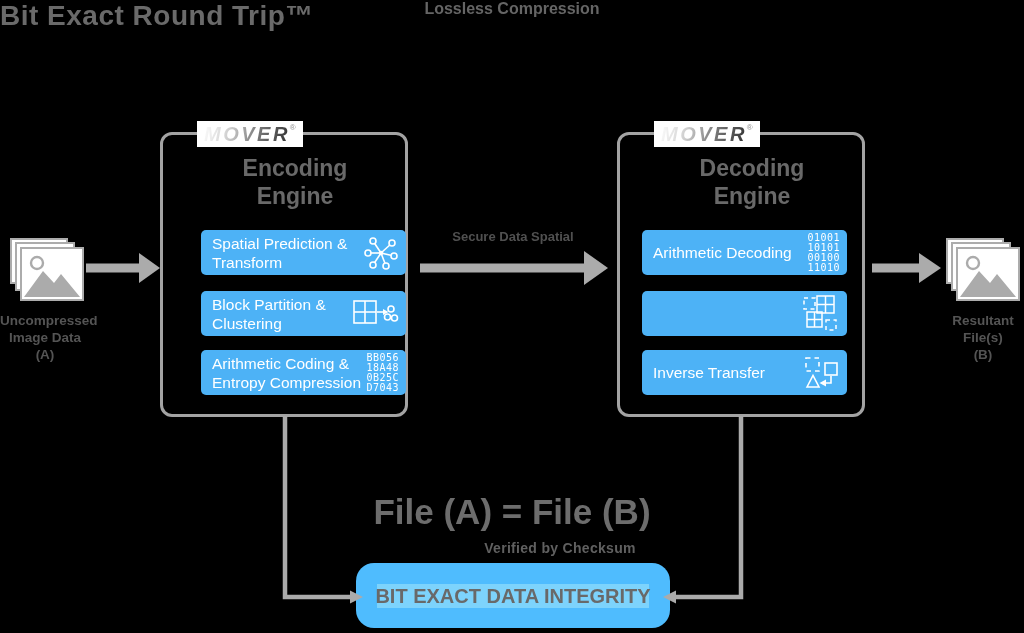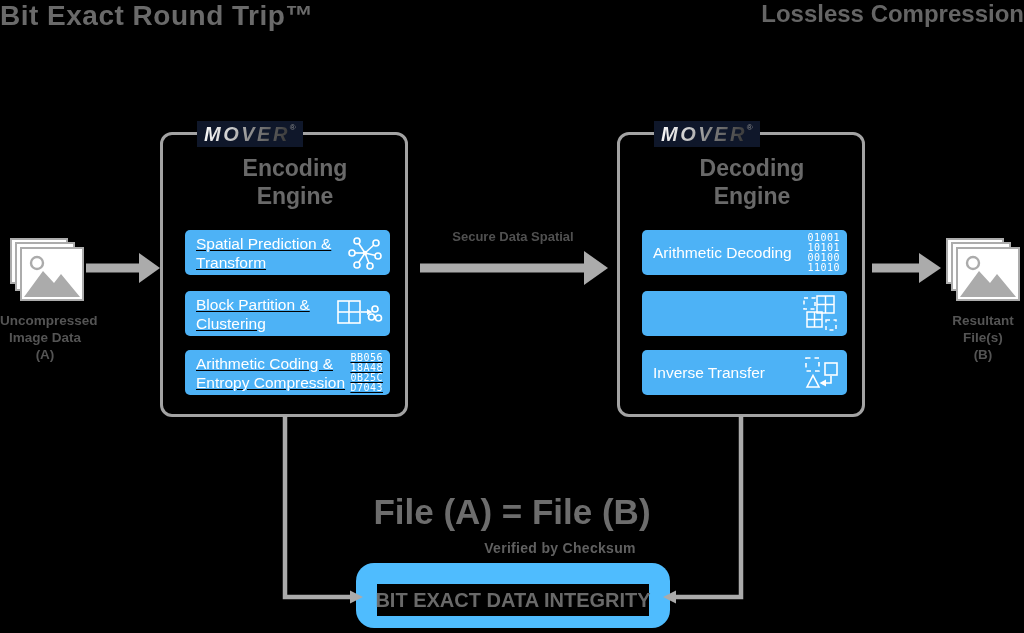--- a/index.html
+++ b/index.html
@@ -6,49 +6,49 @@
   body {
     width:1024px; height:633px; position:relative; overflow:hidden;
     background:#000;
     font-family:"Liberation Sans", sans-serif;
   }
   .abs { position:absolute; }
 
   
   .main-title { left:0; top:4; width:1024px; 
     font-size:28px; font-weight:bold; color:#6a6a6a; letter-spacing:.5px; }
-  .sub-title { left:0; top:39; width:1024px; text-align:right;
-    font-size:24px; font-weight:bold; color:#656565; }
+  .sub-title { left:0; top:39; width:1024px; text-align:center;
+    font-size:16px; font-weight:bold; color:#656565; }
 
   
   .engine-box { width:248px; height:285px; top:132px;
     border:3px solid #a3a3a3; border-radius:12px; box-sizing:border-box; background:transparent; z-index:1; }
   .engine-box.enc { left:160px; }
   .engine-box.dec { left:617px; }
 
   .engine-title { position:absolute; left:0; top:19px; width:100%; text-align:center;
     font-size:23px; font-weight:bold; color:#696969; line-height:28px;padding-left:11px; }
 
   
-  .mover-logo { position:absolute; top:-14px; left:34px; height:26px; background:#0f172a;
+  .mover-logo { position:absolute; top:-14px; left:34px; height:26px; background:#ffffff;
     padding:0 7px; display:flex; align-items:flex-start; z-index:3; }
   .mover-text { font-size:20px; font-weight:bold; font-style:italic; letter-spacing:2.5px;
     line-height:26px; color:#b8b8b8; }
   @supports (-webkit-background-clip: text) {
     .mover-text {
       background:linear-gradient(105deg,#ffffff 0%,#cfcfcf 30%,#777777 62%,#2e2e2e 100%);
       -webkit-background-clip:text; background-clip:text; color:transparent; }
   }
   .logo-mark { font-size:8px; color:#8f8f8f; line-height:14px; font-style:normal; }
 
   
   .step { position:absolute; width:205px; height:45px; border-radius:5px;
     background:#4db2f6; display:flex; align-items:center; box-sizing:border-box;
     padding:0 7px 0 11px; }
-  .step.enc { left:22px;text-decoration:underline; }   
+  .step.enc { left:38px; }   
   .step.dec { left:22px; }
   .s1 { top:95px; } .s2 { top:156px;align-items:center; } .s3 { top:215px; }
   .step-label { width:158px; font-size:15.5px; line-height:19px; color:#fff; }
   .step-icon { margin-left:auto; flex:none; }
   .digits { margin-left:auto; flex:none; font-family:"DejaVu Sans Mono", monospace;
     font-size:10px; line-height:10px; color:#fff; letter-spacing:.5px; text-align:center; }
 
   
   .io-label { top:312px; width:90px; text-align:center;
     font-size:13.5px; font-weight:bold; color:#545454; line-height:17px; }
@@ -60,22 +60,22 @@
   .transfer-label { left:413px; top:229px; width:200px; text-align:center;
     font-size:13px; font-weight:bold; color:#505050; }
 
   
   .equation { left:0; top:492px; width:1024px; text-align:center;
     font-size:35px; font-weight:bold; color:#6d6d6d; }
   .verified { left:0; top:540px; width:1024px; text-align:center;
     font-size:14px; font-weight:bold; color:#606060; letter-spacing:.3px;padding-left:48px; }
   .integrity-box { left:356px; top:563px; width:314px; height:65px;
     background:#4fbcfe; border-radius:18px; z-index:1; }
-  .integrity-inner { position:absolute; left:21px; top:21px; width:272px; height:32px;
-    background:#000000; display:flex; align-items:center; justify-content:center; }
+  .integrity-inner { position:absolute; left:21px; top:21px; width:272px; height:24px;
+    background:#7dd3fc; display:flex; align-items:center; justify-content:center; }
   .integrity-text { font-size:20px; font-weight:bold; color:#696969; white-space:nowrap; }
 
   .overlay { position:absolute; left:0; top:0; z-index:5; pointer-events:none; }
 </style>
 </head>
 <body>
 
 <div class="abs main-title">Bit Exact Round Trip™</div>
 <div class="abs sub-title">Lossless Compression</div>
 

